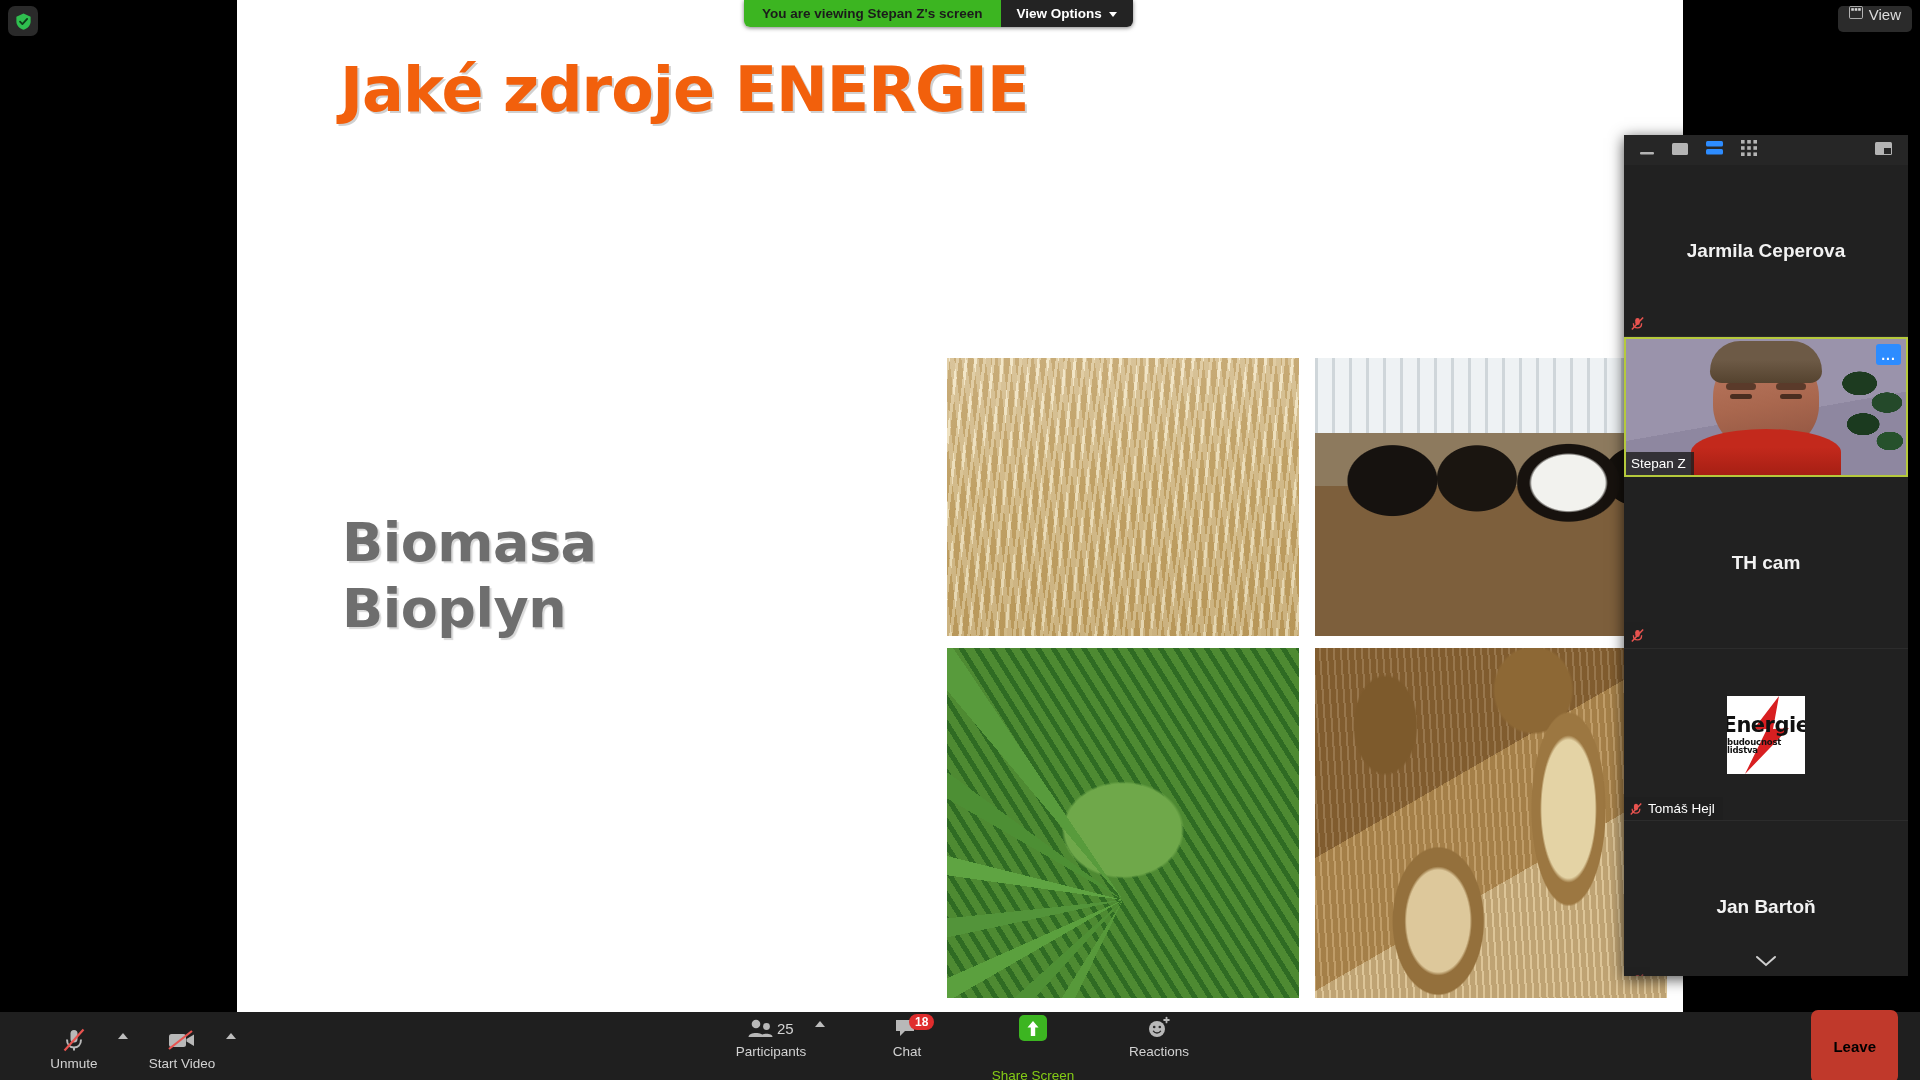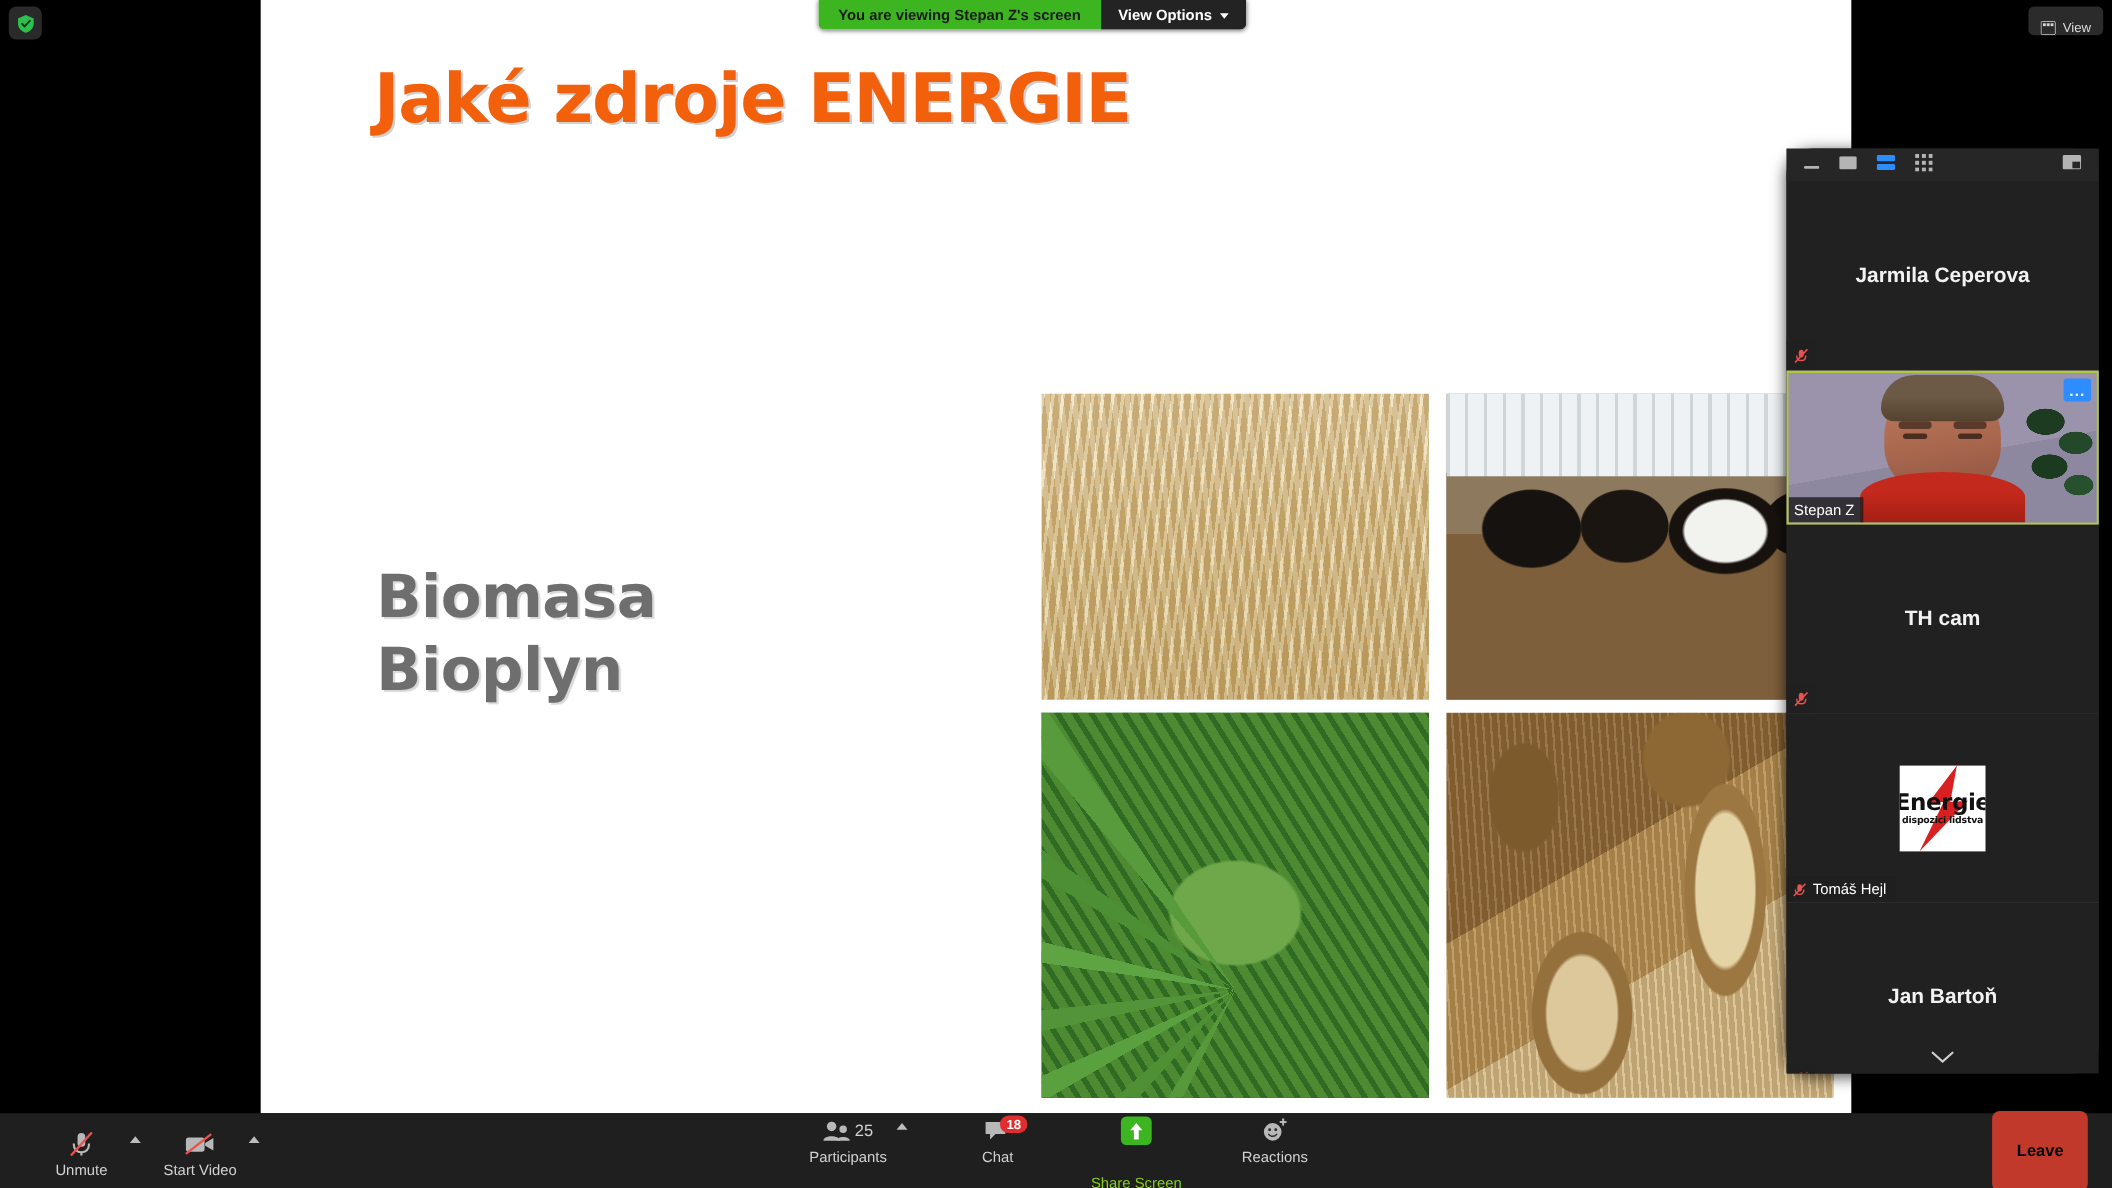--- a/index.html
+++ b/index.html
@@ -41,23 +41,23 @@
   }
   .caret-d {
     width: 0; height: 0; border-left: 4.5px solid transparent;
     border-right: 4.5px solid transparent; border-top: 5px solid #fff;
     margin-top: 2px;
   }
 
   
   .view-btn {
     position: absolute; top: 6px; right: 8px;
-    height: 26px; display: flex; align-items: flex-end; gap: 6px;
+    height: 26px; display: flex; align-items: flex-start; gap: 6px;
     background: #2b2b2b; color: #dcdcdc;
-    font-size: 12px; padding: 0 11px; border-radius: 5px;
+    font-size: 15px; padding: 0 11px; border-radius: 5px;
   }
 
   
   .slide {
     position: absolute; left: 237px; top: 0;
     width: 1446px; height: 1012px;
     background: #fff; overflow: hidden;
   }
   .slide-title {
     position: absolute; left: 103px; top: 55px;
@@ -136,21 +136,21 @@
       radial-gradient(ellipse 14% 22% at 20% 22%, #7d5a2c 0 62%, transparent 66%),
       radial-gradient(ellipse 18% 20% at 62% 12%, #8d6835 0 60%, transparent 64%);
   }
 
   
   .video-panel {
     position: absolute; right: 12px; top: 135px;
     width: 284px; height: 841px;
     background: #1f1f1f;
     box-shadow: 0 3px 14px rgba(0,0,0,.7);
-    display: flex; flex-direction: column; border-radius: 24px;
+    display: flex; flex-direction: column;
   }
   .vp-header {
     height: 30px; flex: 0 0 30px;
     display: flex; align-items: center; gap: 18px;
     padding: 0 16px; background: #262626;
   }
   .vp-header .spacer { flex: 1; }
   .vp-tiles { flex: 1; position: relative; overflow: hidden; }
   .tile {
     position: relative; width: 100%; height: 200px;
@@ -434,21 +434,21 @@
           </svg>
         </div>
       </div>
 
       <div class="tile" style="height:172px;">
         <div class="logo-avatar">
           <svg class="logo-bolt" viewBox="0 0 78 78">
             <path d="M52 0 L26 34 L40 33 L18 78 L62 32 L46 33 Z" fill="#d81f21"></path>
           </svg>
           <div class="logo-word">Energie</div>
-          <div class="logo-sub">dispozici lidstva</div>
+          <div class="logo-sub">budoucnost lidstva</div>
         </div>
         <div class="name-corner">
           <span>
             <svg width="14" height="14" viewBox="0 0 16 16" style="display:block">
               <rect x="5.6" y="2" width="4.8" height="7.6" rx="2.4" fill="#e8534f"></rect>
               <path d="M3.6 7.6 C3.6 11 5.5 12.6 8 12.6 C10.5 12.6 12.4 11 12.4 7.6" stroke="#e8534f" stroke-width="1.4" fill="none"></path>
               <line x1="2" y1="14.4" x2="14" y2="1.6" stroke="#e8534f" stroke-width="1.6"></line>
             </svg>
           </span>
           <span>Tomáš Hejl</span>

